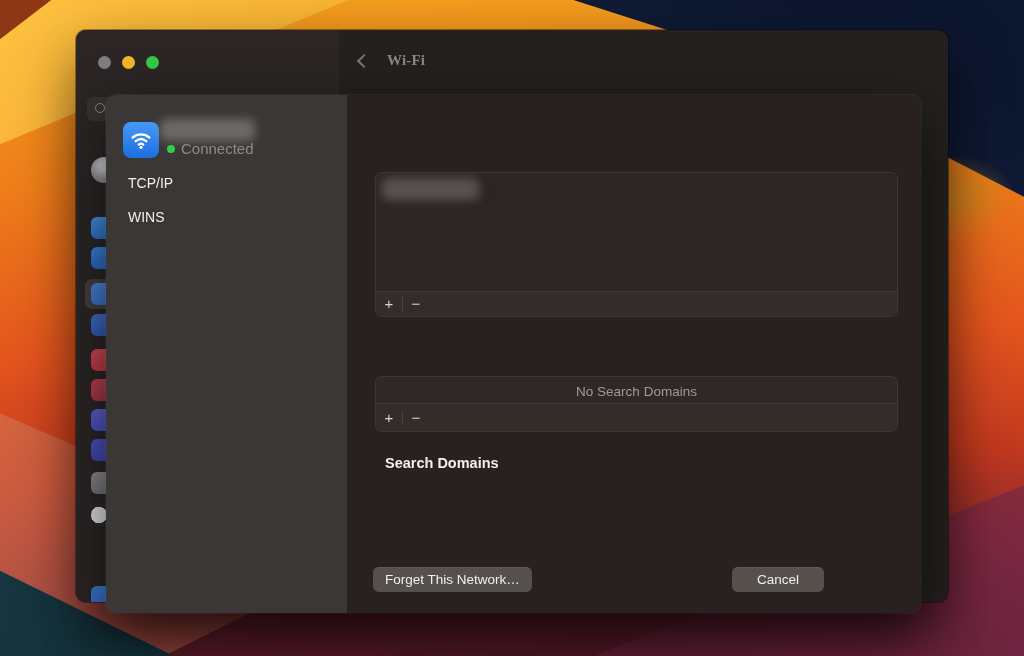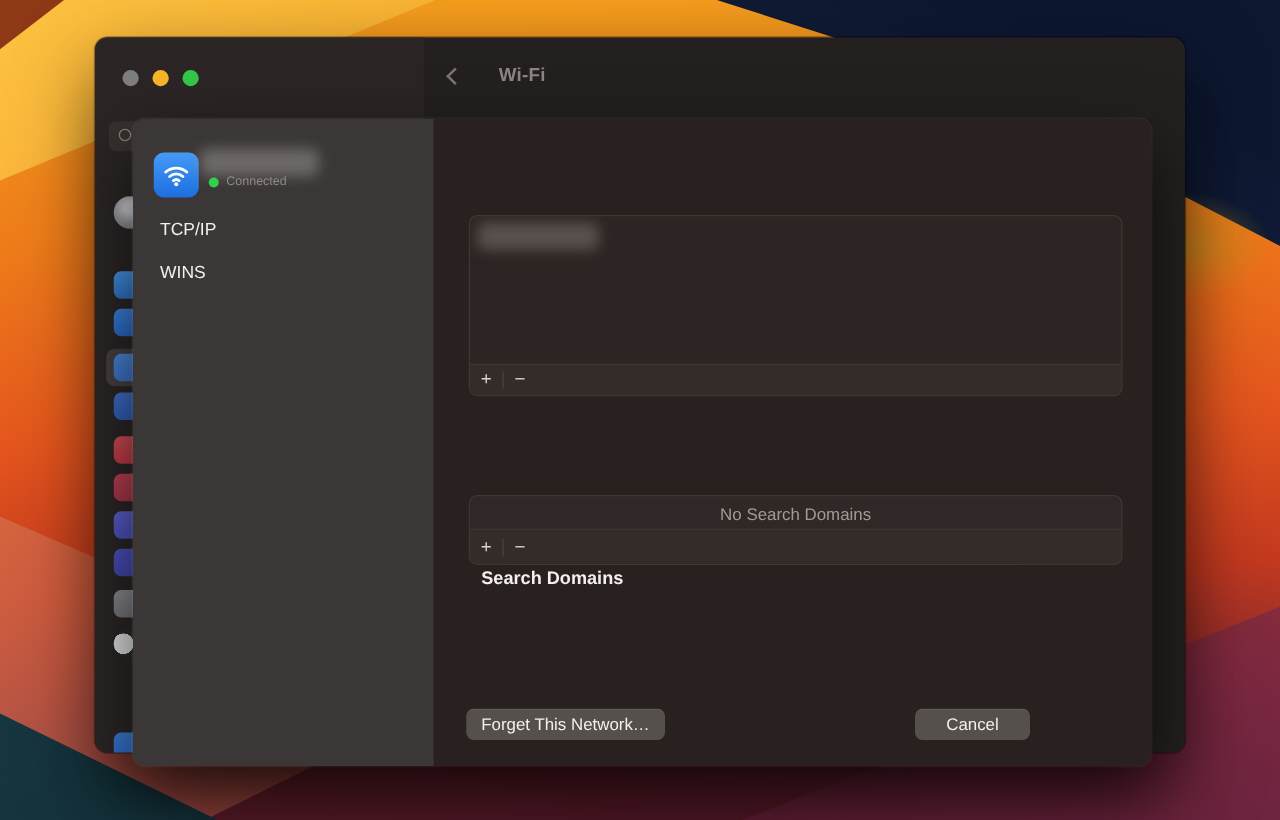--- a/index.html
+++ b/index.html
@@ -35,59 +35,59 @@
     border:1.5px solid #8a8480; border-radius:50%; }
   .avatar-sliver { position:absolute; left:15px; top:127px; width:26px; height:26px;
     border-radius:50%; background:radial-gradient(circle at 50% 35%, #cfcfd4 20%, #97979e 60%, #7e7e86); }
   .app-ico { position:absolute; left:15px; width:22px; height:22px; border-radius:6px; opacity:.92; }
   .ico-hl { position:absolute; left:9px; width:34px; height:30px; border-radius:7px; background:#474140; }
   .titlebar-dots { position:absolute; left:22px; top:26px; display:flex; gap:11px; }
   .dot { width:13px; height:13px; border-radius:50%; }
   .dot-close { background:#7e7e7e; }
   .dot-min { background:#f7b52a; }
   .dot-zoom { background:#35c749; }
-  .win-header { position:absolute; left:283px; top:22px; display:flex; align-items:center; gap:30px; }
+  .win-header { position:absolute; left:283px; top:22px; display:flex; align-items:center; gap:18px;font-family:Liberation Serif, serif; }
   .back-chev { width:10px; height:10px; border-left:2.5px solid #7b7673; border-bottom:2.5px solid #7b7673;
     transform:rotate(45deg); }
   .win-title { font-size:15px; font-weight:700; color:#8b8683; letter-spacing:.2px; }
 
   
   .sheet { position:absolute; left:106px; top:95px; width:815px; height:518px;
     border-radius:10px; overflow:hidden; display:flex;
     box-shadow:0 22px 55px rgba(0,0,0,.65), 0 0 0 1px rgba(255,255,255,.07); }
   .sheet-side { position:relative; width:241px; background:#3b3737; flex:none; }
   .sheet-main { position:relative; flex:1; background:#292120; }
 
   .wifi-badge { position:absolute; left:17px; top:27px; width:36px; height:36px; border-radius:8px;
     background:linear-gradient(180deg,#459af7,#1d6ede); display:flex; align-items:center; justify-content:center; }
   .redacted { filter:blur(5px); border-radius:6px; }
   .net-name-redacted { position:absolute; left:54px; top:24px; width:95px; height:22px;
     background:rgba(150,145,142,.55); }
   .connected-row { position:absolute; left:61px; top:45px; display:flex; align-items:center; gap:6px; }
   .conn-dot { width:8px; height:8px; border-radius:50%; background:#2fd14b; }
-  .conn-label { font-size:10px; color:#8f8a87; }
+  .conn-label { font-size:15px; color:#8f8a87; }
 
   .nav { position:absolute; top:74px; left:11px; right:11px; list-style:none; }
   .nav li { height:29px; line-height:29px; margin-bottom:5px; padding:0 11px; border-radius:6px;
     font-size:14px; color:#f2efee; }
   .nav li.selected { background:#3d73e0; color:#ffffff; }
 
   .sec-title { position:absolute; left:38px; font-size:14.5px; font-weight:700; color:#f3f0ef; }
   .sec-sub { position:absolute; left:38px; top:141px; font-size:12.5px; color:#9a948f; }
 
   .listbox { position:absolute; left:28px; width:523px; border:1px solid #3e3734; border-radius:7px;
     overflow:hidden; background:#2d2523; }
   .dns-box { top:77px; height:145px; }
   .dns-entry-redacted { position:absolute; left:6px; top:5px; width:97px; height:22px;
     background:rgba(140,135,131,.45); }
   .box-footer { position:absolute; left:0; right:0; bottom:0; height:25px; background:#342c29;
     border-top:1px solid #3e3734; display:flex; align-items:center; }
   .pm-btn { width:26px; text-align:center; font-size:15px; color:#d8d4d1; line-height:24px; }
   .pm-sep { width:1px; height:14px; background:#4a423e; }
-  .sd-box { top:301px; height:56px; background:#302826;padding-left:32px; }
+  .sd-box { top:281px; height:56px; background:#302826;padding-left:32px; }
   .sd-empty-row { position:absolute; left:0; right:0; top:0; height:28px; display:flex;
     align-items:center; justify-content:center; font-size:13.5px; color:#a19b96; }
   .sd-box .box-footer { height:28px; }
 
   .btn { height:25px; border-radius:6px; background:#56504d; color:#f2efed; font-size:13.5px;
     display:inline-flex; align-items:center; justify-content:center;
     box-shadow:inset 0 .5px 0 rgba(255,255,255,.12); }
   .forget-btn { position:absolute; left:26px; top:472px; padding:0 12px; }
   .cancel-btn { position:absolute; left:385px; top:472px; width:92px; }
   .ok-annotation { position:absolute; left:465px; top:463px; width:100px; height:42px;

